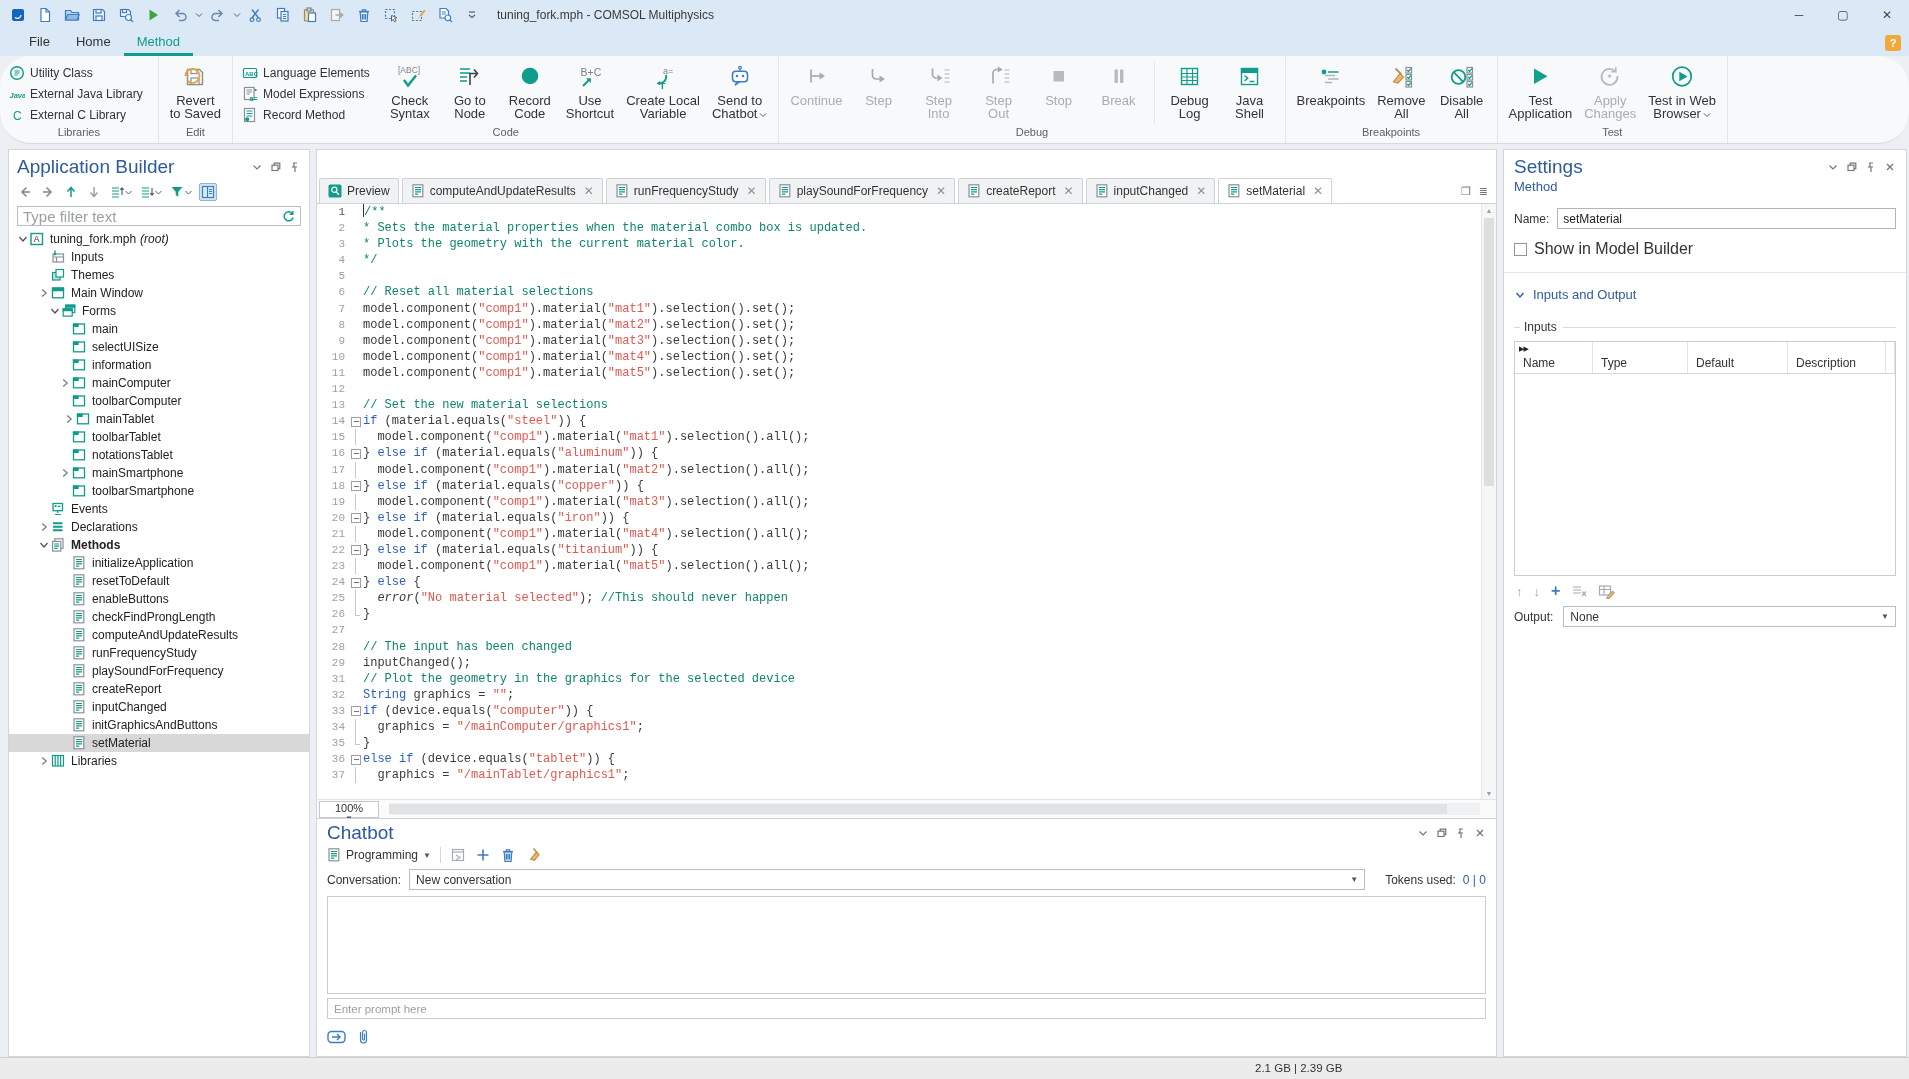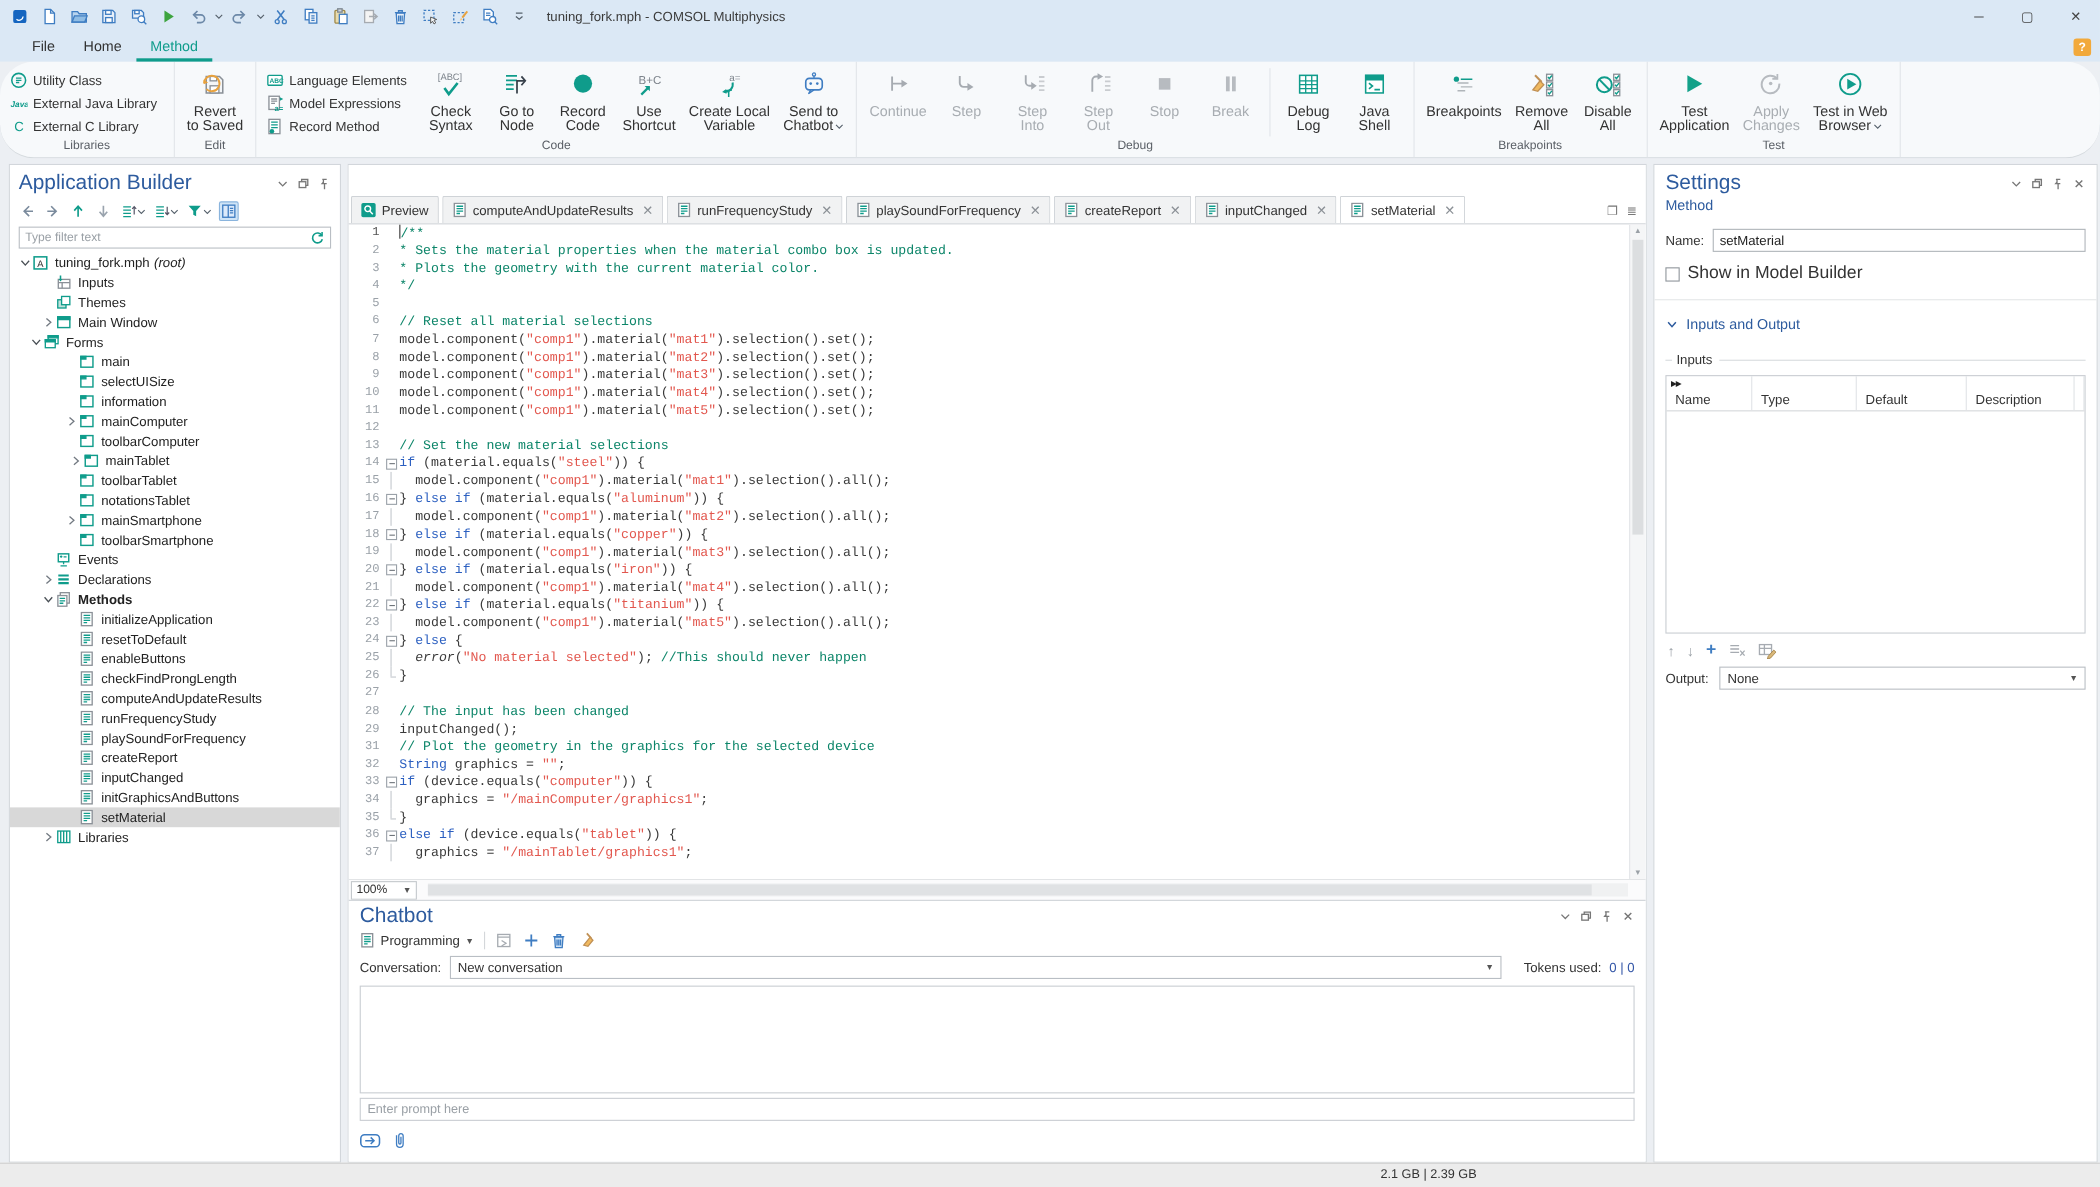--- a/index.html
+++ b/index.html
@@ -38,21 +38,21 @@
   
   .left{width:302px;position:relative;}
   .pt-row{display:flex;align-items:flex-start;padding:6px 8px 0;}
   .panel-title{font-size:19px;color:#2d5b9e;white-space:nowrap;}
   .panel-ctrls{margin-left:auto;display:flex;gap:6px;padding-top:4px;}
   .pc-ic{width:13px;height:13px;display:flex;align-items:center;justify-content:center;}
   .ab-toolbar{display:flex;align-items:center;gap:7px;padding:5px 8px 3px;}
   .ab-tool{display:flex;align-items:center;}
   .ab-tool.pressed{background:#cfe4f7;border:1px solid #8ab4dd;border-radius:2px;padding:1px;}
   .ab-filter{margin:2px 8px 3px;height:18px;border:1px solid #b9bec4;background:#fff;display:flex;align-items:center;
-    padding:0 5px;font-size:11px;color:#9aa0a6;}
+    padding:0 5px;font-size:15px;color:#9aa0a6;}
   .tree{flex:1;overflow:hidden;font-size:12px;color:#222;padding-top:1px;}
   .tree-row{height:18px;display:flex;align-items:center;white-space:nowrap;}
   .tree-row.selected{background:#d8d8d8;}
   .t-arrow{width:15px;display:flex;justify-content:center;flex:none;}
   .t-icon{width:15px;margin-right:5px;flex:none;display:flex;align-items:center;}
   .t-suffix{font-style:italic;margin-left:4px;}
   
   .center{flex:1;display:flex;flex-direction:column;min-width:0;}
   .tabstrip{height:53px;display:flex;align-items:flex-end;padding-left:2px;position:relative;background:#fff;}
   .tab{height:24px;display:flex;align-items:center;gap:5px;padding:0 8px;border:1px solid #cfd3d7;border-bottom:none;
@@ -71,21 +71,21 @@
   .fold-endv{position:absolute;left:7px;top:0;height:9px;width:1px;background:#c3c8cd;}
   .fold-endh{position:absolute;left:7px;top:9px;width:5px;height:1px;background:#c3c8cd;}
   .codetext{white-space:pre;line-height:16.1px;color:#3a3a3a;}
   .tk-c{color:#0c8569;} .tk-s{color:#e2574e;} .tk-k{color:#2b5fc0;} .tk-p{color:#3a3a3a;} .tk-f{font-style:italic;color:#3a3a3a;}
   .caret{display:inline-block;width:1px;height:13px;background:#333;vertical-align:-2px;}
   .vscroll{position:absolute;right:0;top:0;bottom:0;width:14px;background:#f5f6f7;border-left:1px solid #e4e6e8;}
   .vthumb{position:absolute;left:2px;right:2px;top:14px;height:45%;background:#dcdee0;}
   .vs-arrow{position:absolute;left:0;right:0;height:12px;display:flex;align-items:center;justify-content:center;font-size:7px;color:#9aa0a6;}
   .zoomrow{height:18px;display:flex;align-items:center;border-top:1px solid #e2e4e6;background:#fbfbfc;}
   .zoombox{width:50px;height:15px;border:1px solid #c4c8cc;background:#fff;font-size:11px;color:#333;display:flex;
-    align-items:center;justify-content:space-between;padding:0 4px;margin-left:2px;}
+    align-items:center;justify-content:space-between;padding:0 4px;margin-left:2px;flex-direction:column;}
   .hscroll{flex:1;height:12px;margin:0 16px 0 10px;background:#f0f1f2;position:relative;}
   .hthumb{position:absolute;left:0;top:1px;bottom:1px;width:97%;background:#e0e2e4;}
   
   .chatbot{height:228px;border-top:1px solid #cfd3d7;display:flex;flex-direction:column;padding:3px 10px 6px;position:relative;background:#fff;}
   .cb-toolbar{display:flex;align-items:center;gap:9px;padding:3px 0 4px;}
   .cb-mode{display:flex;align-items:center;gap:5px;font-size:12px;color:#333;}
   .vsep{width:1px;height:16px;background:#d4d7da;}
   .cb-convrow{display:flex;align-items:center;gap:8px;padding:2px 0 3px;font-size:12px;color:#333;}
   .dropdown{height:19px;border:1px solid #b9bec4;background:#fff;display:flex;align-items:center;font-size:12px;
     color:#333;padding:0 6px;justify-content:space-between;}
@@ -785,21 +785,21 @@
               </svg>
             </span>
             <span class="t-icon">
               <svg width="14" height="14" viewBox="0 0 14 14" fill="none" stroke-width="1.2">
                 <rect x="1.5" y="2" width="11" height="9.8" fill="#fff" stroke="#0f9c8b" stroke-width="1.3"></rect>
                 <path d="M1.5 2h11v2.6h-11z" fill="#0f9c8b" stroke="#0f9c8b"></path>
               </svg>
             </span>
             <span>Main Window</span>
           </div>
-          <div class="tree-row" style="padding-left: 16px;">
+          <div class="tree-row" style="padding-left: 38px;">
             <span class="t-arrow">
               <svg width="12" height="12" viewBox="0 0 12 12" fill="none" stroke-width="1.2">
                 <path d="M2.5 4l3.5 4 3.5-4" stroke="#4a5056"></path>
               </svg>
             </span>
             <span class="t-icon">
               <svg width="14" height="14" viewBox="0 0 14 14" fill="none" stroke-width="1.2">
                 <rect x="3.8" y="1.2" width="9" height="7.3" fill="#fff" stroke="#0f9c8b"></rect>
                 <path d="M3.8 1.2h9v1.9h-9z" fill="#0f9c8b" stroke="#0f9c8b"></path>
                 <rect x="1.2" y="4.8" width="9" height="7.3" fill="#fff" stroke="#0f9c8b"></rect>

